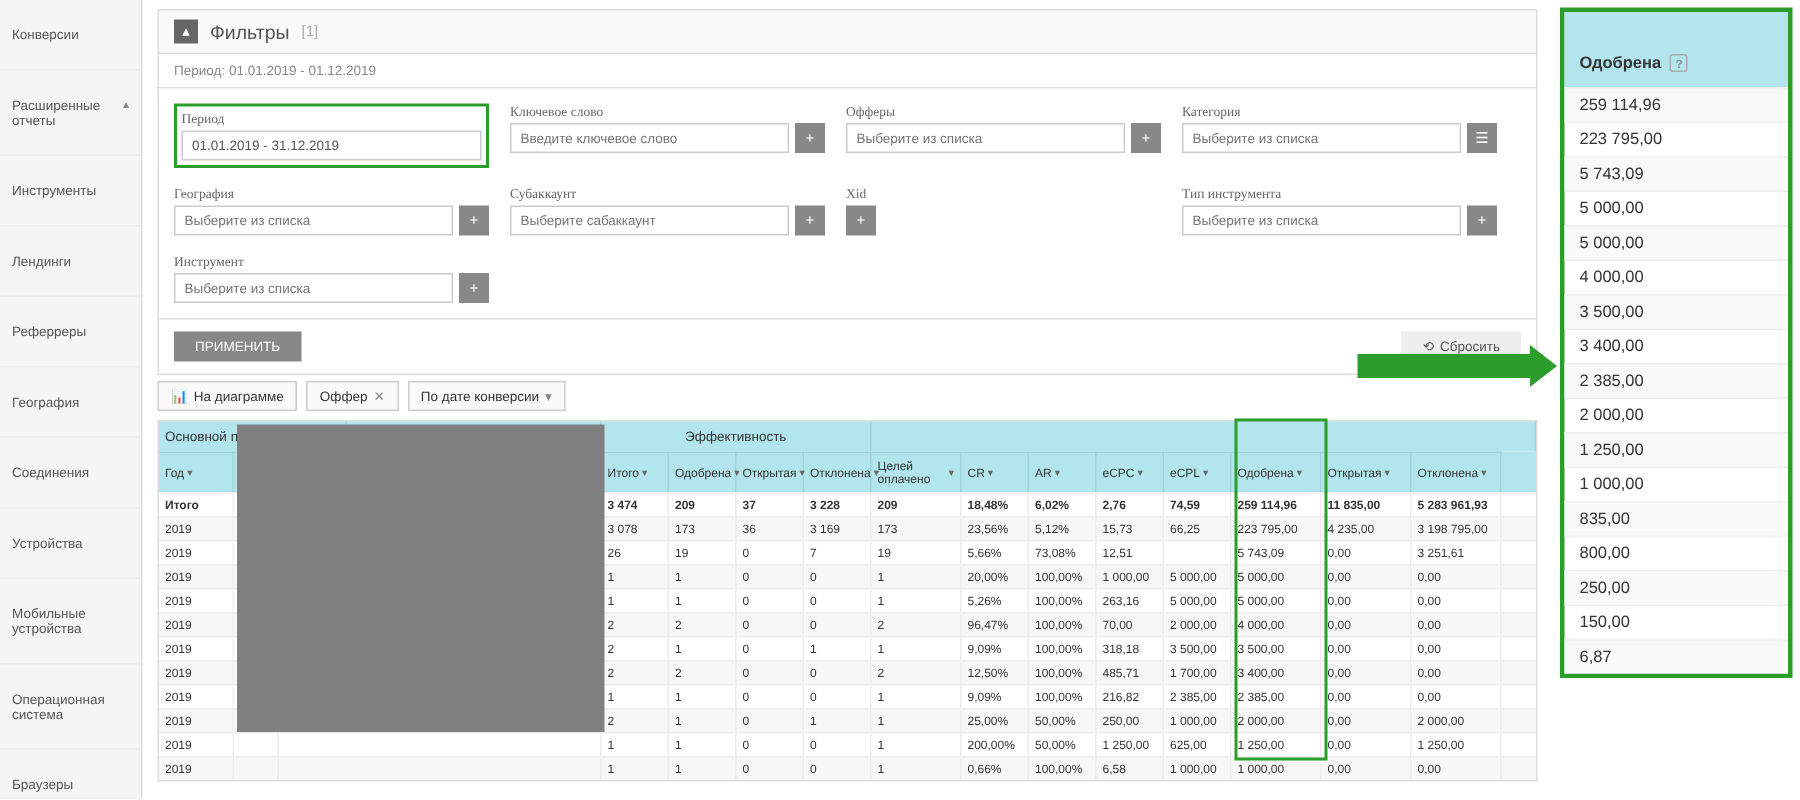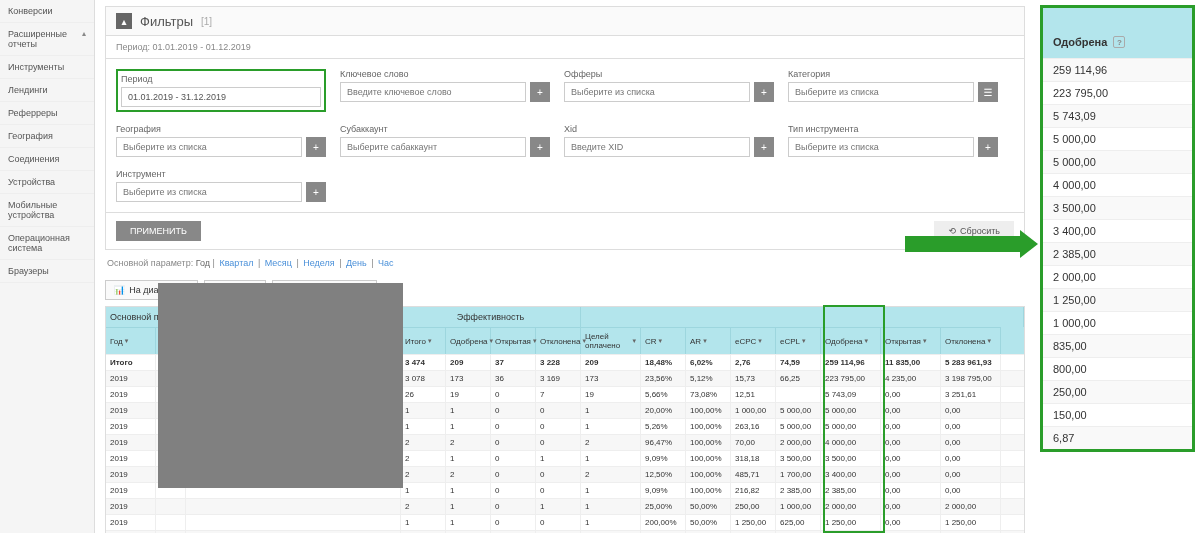--- a/index.html
+++ b/index.html
@@ -1,29 +1,29 @@
 <!DOCTYPE html>
 <html><head>
 <meta charset="utf-8">
 <style>
 * { box-sizing: border-box; margin: 0; padding: 0; }
 body { font-family: Arial, sans-serif; font-size: 10px; color: #333; background: #fff; width: 1200px; height: 533px; overflow: hidden; position: relative; }
 .sidebar { position: absolute; left: 0; top: 0; width: 95px; background: #f5f5f5; border-right: 1px solid #ddd; height: 533px; }
-.sidebar-item { padding: 6px 8px; font-size: 9px; color: #555; cursor: pointer; border-bottom: 1px solid #eee; }
+.sidebar-item { padding: 18px 8px; font-size: 9px; color: #555; cursor: pointer; border-bottom: 1px solid #eee; }
 .sidebar-item.parent { font-weight: normal; display: flex; justify-content: space-between; }
 .chev { font-size: 8px; color: #888; }
 .main { position: absolute; left: 95px; top: 0; right: 165px; height: 533px; padding: 0 10px; }
 .filters-panel { margin-top: 6px; }
 .filters-header { display: flex; align-items: center; gap: 8px; border: 1px solid #ddd; padding: 6px 10px; background: #fafafa; }
 .collapse-btn { width: 16px; height: 16px; background: #666; color: #fff; display: inline-flex; align-items: center; justify-content: center; font-size: 10px; }
 .filters-title { font-size: 13px; color: #555; }
 .period-line { padding: 6px 10px; font-size: 9px; color: #888; border: 1px solid #ddd; border-top: none; }
 .filters-body { border: 1px solid #ddd; border-top: none; padding: 10px; display: flex; flex-wrap: wrap; gap: 12px 14px; }
 .fgroup { display: flex; flex-direction: column; gap: 3px; width: 210px; }
-.fgroup label { font-size: 9px; color: #666; }
+.fgroup label { font-size: 9px; color: #666; font-family: Liberation Serif, serif; }
 .frow { display: flex; gap: 4px; }
 .finput { flex: 1; height: 20px; border: 1px solid #ccc; padding: 0 6px; font-size: 9px; color: #555; background: #fff; }
 .faddon { width: 20px; height: 20px; background: #888; color: #fff; display: flex; align-items: center; justify-content: center; font-size: 10px; }
 .hl-green { border: 2px solid #2a9d2a !important; }
 .filters-actions { border: 1px solid #ddd; border-top: none; padding: 8px 10px; display: flex; justify-content: space-between; align-items: center; }
 .btn { padding: 5px 14px; font-size: 9px; border: none; cursor: pointer; }
 .btn-primary { background: #888; color: #fff; }
 .btn-reset { background: #eee; color: #555; display: flex; align-items: center; gap: 4px; }
 .param-line { padding: 8px 2px; font-size: 9px; color: #888; }
 .param-line a { color: #4a90d9; text-decoration: none; margin: 0 2px; }
@@ -126,21 +126,20 @@
       <div class="fgroup">
         <label>Субаккаунт</label>
         <div class="frow">
             <input class="finput" placeholder="Выберите сабаккаунт" style="">
             <span class="faddon">+</span>
           </div>
       </div>
       <div class="fgroup">
         <label>Xid</label>
         <div class="frow">
-            <input class="finput" placeholder="Введите XID" style="">
             <span class="faddon">+</span>
           </div>
       </div>
       <div class="fgroup">
         <label>Тип инструмента</label>
         <div class="frow">
             <input class="finput" placeholder="Выберите из списка" style="">
             <span class="faddon">+</span>
           </div>
       </div>
@@ -154,29 +153,20 @@
     </div>
     <div class="filters-actions">
       <button class="btn btn-primary">ПРИМЕНИТЬ</button>
       <button class="btn btn-reset">
           <span>⟲</span>
           <span>Сбросить</span>
         </button>
     </div>
   </div>
 
-  <div class="param-line">
-    <span>Основной параметр:</span>
-    <span class="active">Год</span> |
-    <a href="#">Квартал</a> |
-    <a href="#">Месяц</a> |
-    <a href="#">Неделя</a> |
-    <a href="#">День</a> |
-    <a href="#">Час</a>
-  </div>
 
   <div class="toolbar">
     <div class="tool-btn">
         <span>📊</span>
         <span>На диаграмме</span>
       </div>
     <div class="tool-btn">
         <span>Оффер</span>
         <span class="x">✕</span>
       </div>

